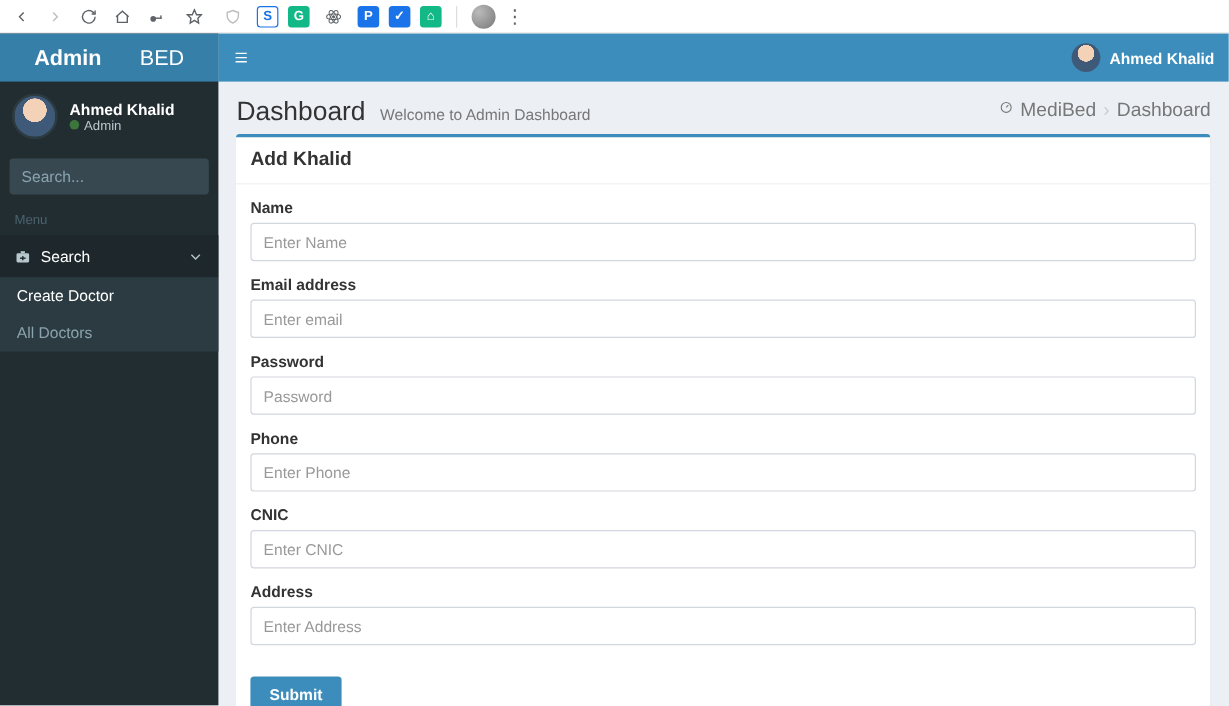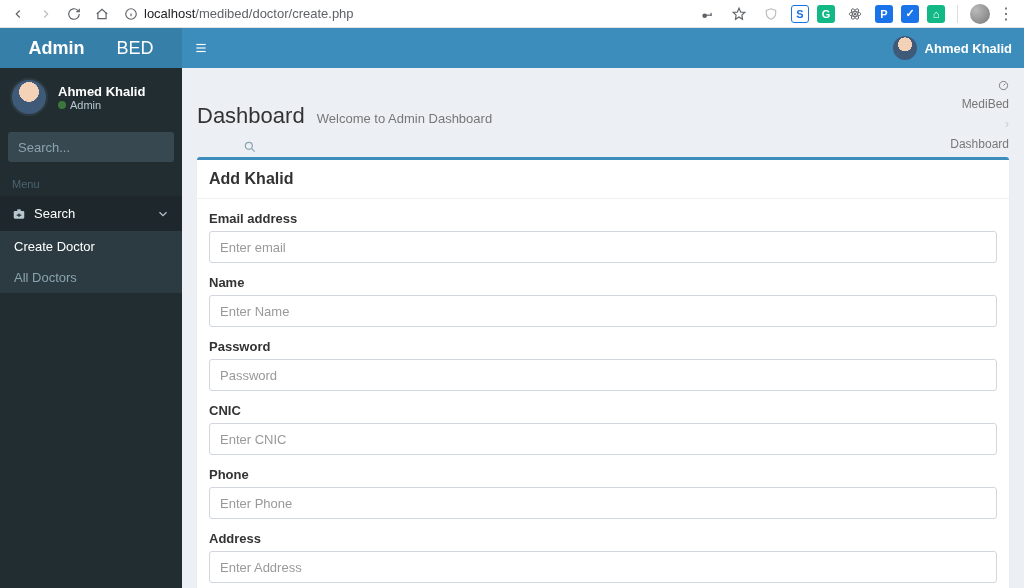--- a/index.html
+++ b/index.html
@@ -161,21 +161,21 @@
     background: radial-gradient(circle at 50% 35%, #f4d2b8 0 35%, #3f5a78 36% 100%);
   }
   .topbar-user .nm{font-weight:600;font-size:13px;}
 
   .content-header{
     padding:12px 15px 6px;
     display:flex;align-items:center;justify-content:space-between;
   }
   .content-header h1{font-size:22px;font-weight:500;color:#333;}
   .content-header h1 small{font-size:13px;color:#777;font-weight:400;margin-left:6px;}
-  .breadcrumb{font-size:12px;color:#777;display:flex;gap:6px;align-items:flex-end;flex-direction:column;}
+  .breadcrumb{font-size:16px;color:#777;display:flex;gap:6px;align-items:flex-start;}
   .breadcrumb .sep{color:#ccc;}
 
   .content{padding:0 15px 15px; flex:1; overflow:auto;}
   .box{
     background:#fff;border-top:3px solid #3c8dbc;border-radius:3px;
     box-shadow:0 1px 1px rgba(0,0,0,.08);
   }
   .box-header{padding:10px 12px;border-bottom:1px solid #f0f0f0;}
   .box-title{font-size:16px;font-weight:600;color:#333;}
   .box-body{padding:12px;}
@@ -212,32 +212,20 @@
     <svg viewBox="0 0 24 24" fill="none" stroke="currentColor" stroke-width="2">
         <path d="M21 12a9 9 0 1 1-3-6.7L21 8"></path>
         <polyline points="21 3 21 8 16 8"></polyline>
       </svg>
   </div>
   <div class="chrome-btn">
     <svg viewBox="0 0 24 24" fill="none" stroke="currentColor" stroke-width="2">
         <path d="M3 12 12 4l9 8"></path>
         <path d="M5 10v10h14V10"></path>
       </svg>
-  </div>
-  <div class="omnibox">
-    <span>
-      <svg viewBox="0 0 24 24" fill="none" stroke="currentColor" stroke-width="2">
-          <circle cx="12" cy="12" r="9"></circle>
-          <line x1="12" y1="8" x2="12" y2="8"></line>
-          <line x1="12" y1="11" x2="12" y2="16"></line>
-        </svg>
-    </span>
-    <span>
-      <span class="url-host">localhost</span><span class="url-rest">/medibed/doctor/create.php</span>
-    </span>
   </div>
   <div class="chrome-right">
     <span class="chrome-btn ext-key">
       <svg viewBox="0 0 24 24" fill="currentColor">
           <circle cx="8" cy="15" r="4"></circle>
           <rect x="10" y="13" width="10" height="2"></rect>
           <rect x="18" y="10" width="2" height="5"></rect>
         </svg>
     </span>
     <span class="chrome-btn ext-star">
@@ -356,42 +344,42 @@
       </div>
 
       <div class="content">
         <div class="box">
           <div class="box-header">
             <div class="box-title">Add Khalid</div>
           </div>
           <div class="box-body">
 
             <div class="form-group">
+              <label>Name</label>
+              <input class="form-control" type="text" placeholder="Enter Name" style="">
+            </div>
+
+            <div class="form-group">
               <label>Email address</label>
               <input class="form-control" type="text" placeholder="Enter email" style="">
             </div>
 
             <div class="form-group">
-              <label>Name</label>
-              <input class="form-control" type="text" placeholder="Enter Name" style="">
-            </div>
-
-            <div class="form-group">
               <label>Password</label>
               <input class="form-control" type="password" placeholder="Password" style="">
             </div>
 
             <div class="form-group">
+              <label>Phone</label>
+              <input class="form-control" type="text" placeholder="Enter Phone" style="">
+            </div>
+
+            <div class="form-group">
               <label>CNIC</label>
               <input class="form-control" type="text" placeholder="Enter CNIC" style="">
-            </div>
-
-            <div class="form-group">
-              <label>Phone</label>
-              <input class="form-control" type="text" placeholder="Enter Phone" style="">
             </div>
 
             <div class="form-group">
               <label>Address</label>
               <input class="form-control" type="text" placeholder="Enter Address" style="">
             </div>
 
             <button class="btn-primary">Submit</button>
           </div>
         </div>

